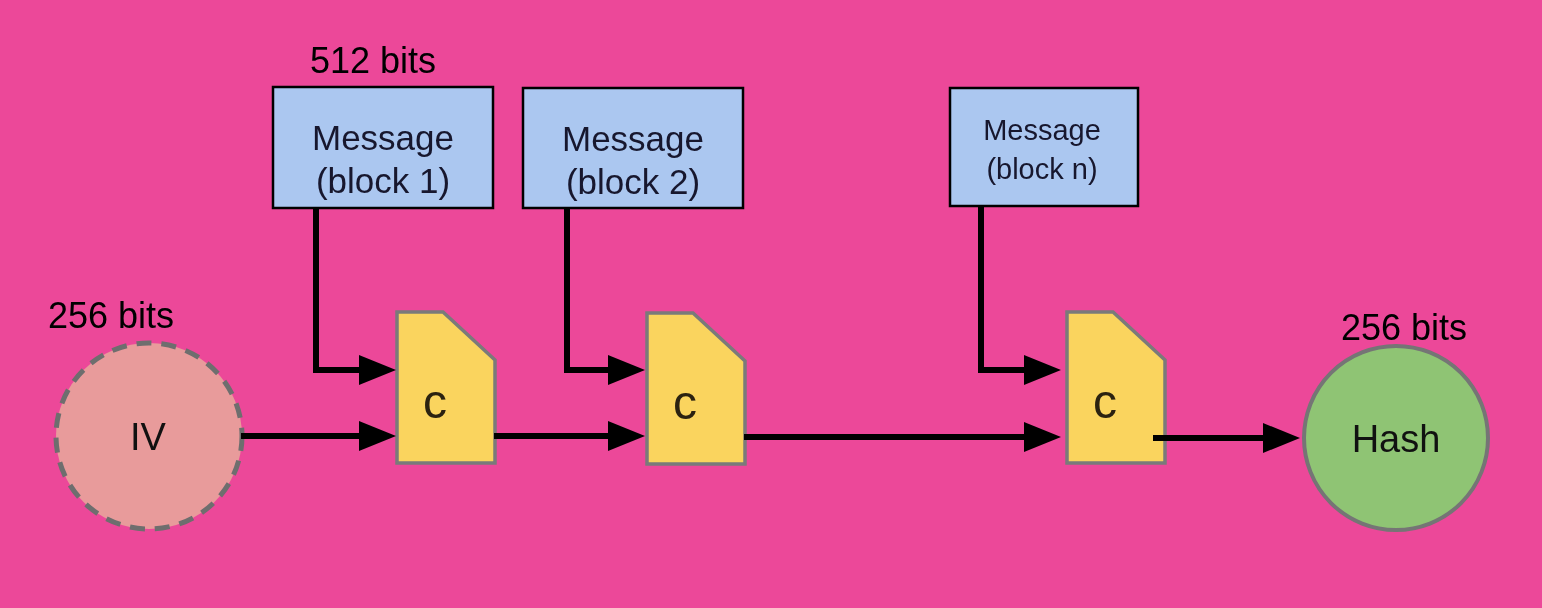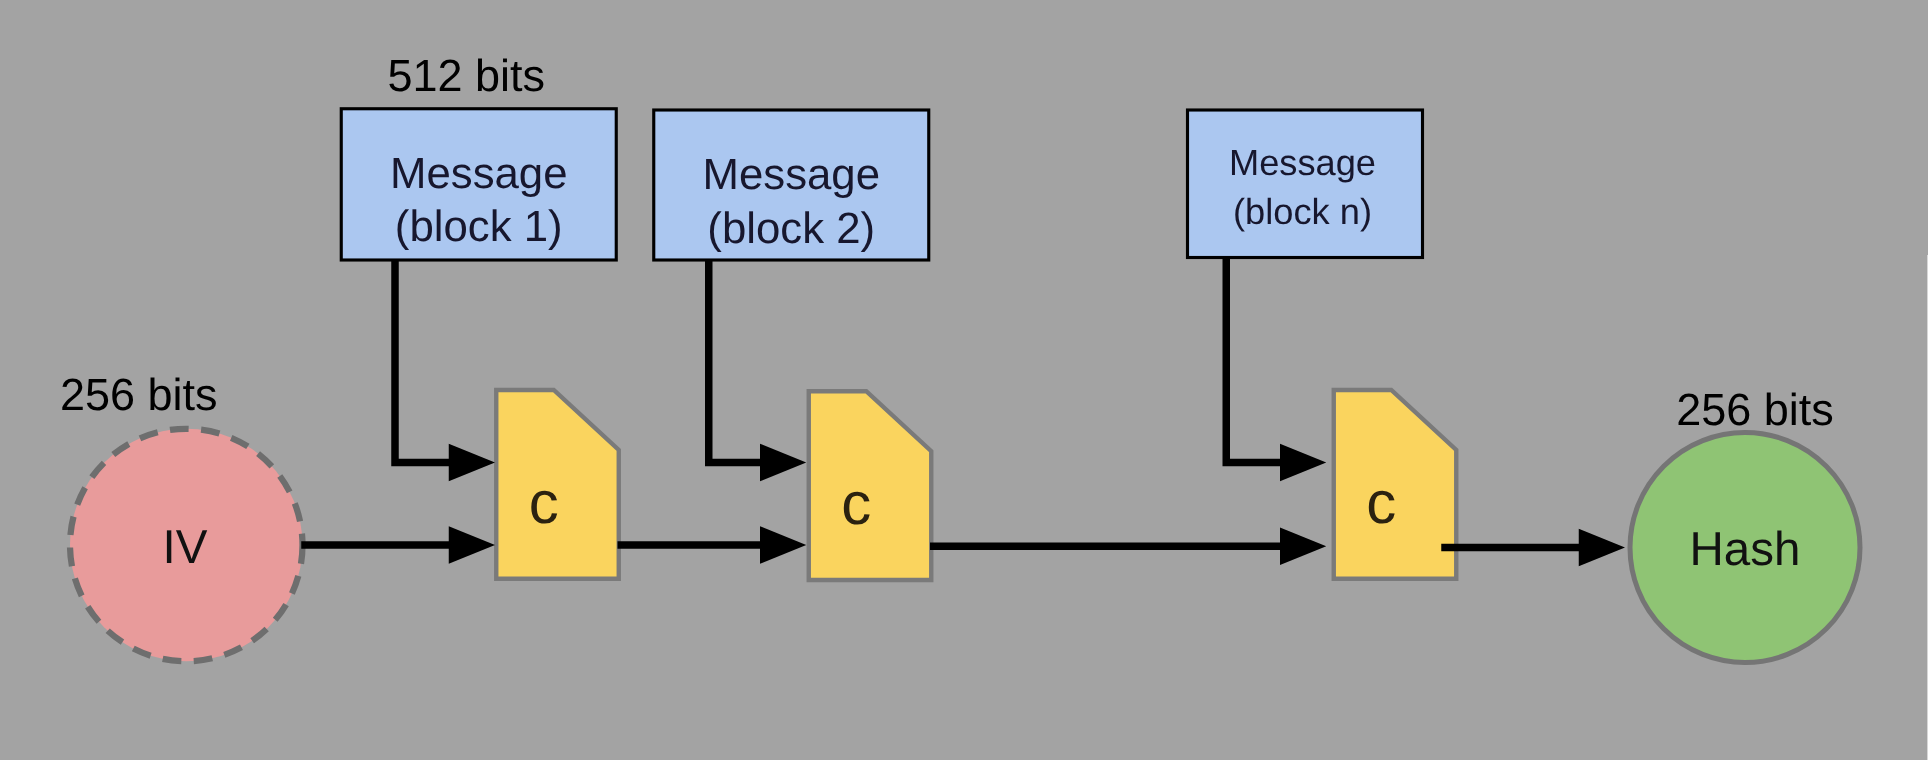--- a/index.html
+++ b/index.html
@@ -4,21 +4,21 @@
 <style>
   html, body {
     margin: 0;
     padding: 0;
     background: #ffffff;
   }
   .canvas {
     position: relative;
     width: 1542px;
     height: 608px;
-    background: #a3a3a3;
+    background: #ec4899;
     overflow: hidden;
     font-family: "Liberation Sans", sans-serif;
   }
   svg text {
     font-family: "Liberation Sans", sans-serif;
   }
   .bits-label {
     font-size: 36px;
     fill: #000000;
   }

